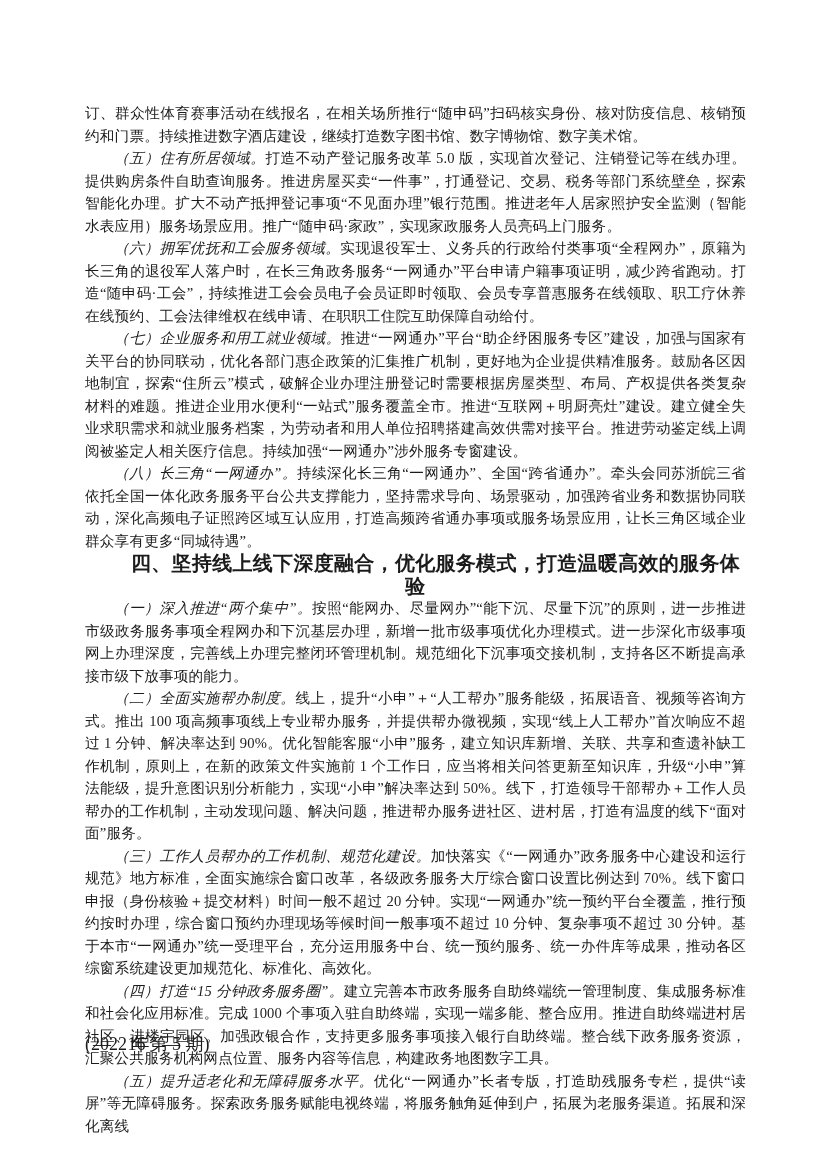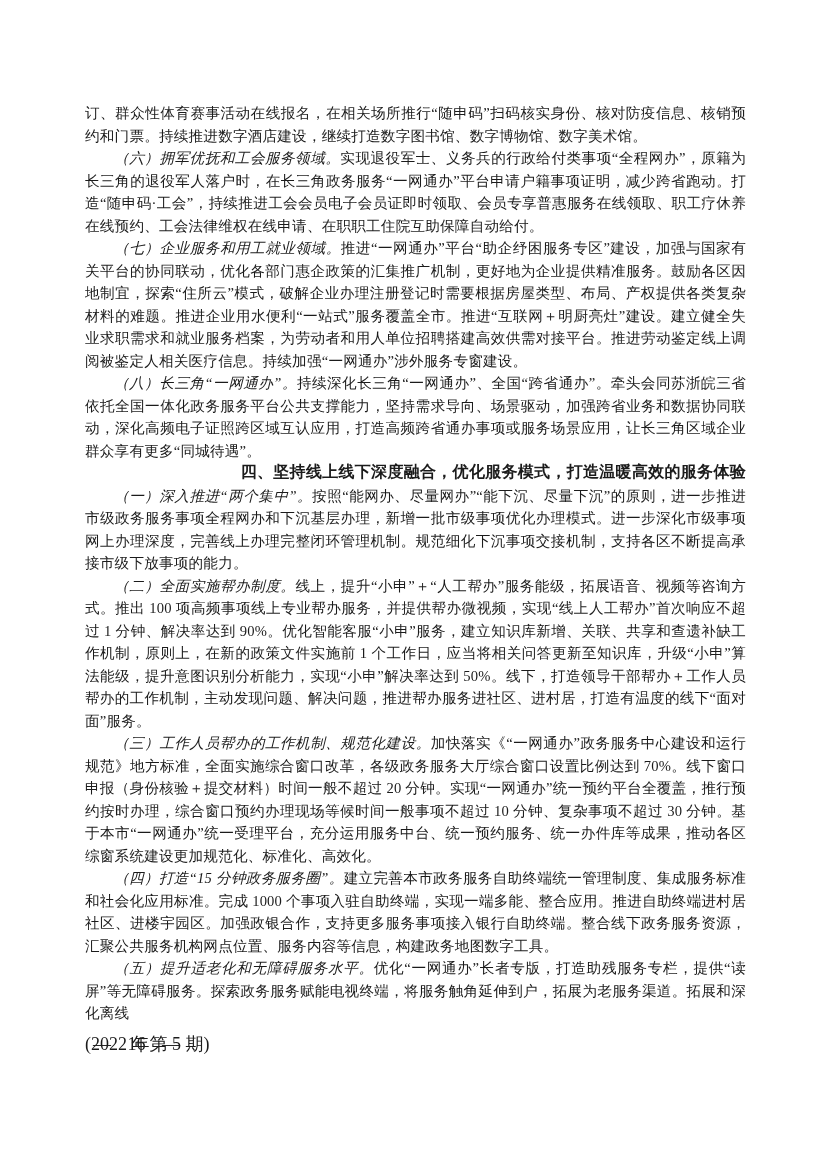--- a/index.html
+++ b/index.html
@@ -30,26 +30,26 @@
     text-indent: 2em;
     margin: 0;
   }
   .body-text p.continuation {
     text-indent: 0;
   }
   .lead {
     font-style: italic; 
   }
   .section-heading {
-    font-size: 16px;
+    font-size: 20px;
     font-weight: 700;
     text-indent: 2em;
     line-height: 22.5px;
-    text-align: right;
-    font-family: Liberation Mono, monospace;
+    text-align: center;
+    font-family: Liberation Serif, serif;
     letter-spacing: 0.3px;
   }
   .page-footer {
     position: absolute;
     left: 85px;
     top: 1032px;
     width: 661px;
     height: 24px;
     font-size: 18px;
     line-height: 24px;
@@ -68,20 +68,21 @@
 </style>
 </head>
 <body>
 
 <div class="page">
 
   <main class="body-text">
 
     <p class="continuation"><span>订、群众性体育赛事活动在线报名，在相关场所推行“随申码”扫码核实身份、核对防疫信息、核销预约和门票。持续推进数字酒店建设，继续打造数字图书馆、数字博物馆、数字美术馆。</span></p>
 
+    <p><em class="lead">（五）住有所居领域。</em><span>打造不动产登记服务改革 5.0 版，实现首次登记、注销登记等在线办理。提供购房条件自助查询服务。推进房屋买卖“一件事”，打通登记、交易、税务等部门系统壁垒，探索智能化办理。扩大不动产抵押登记事项“不见面办理”银行范围。推进老年人居家照护安全监测（智能水表应用）服务场景应用。推广“随申码·家政”，实现家政服务人员亮码上门服务。</span></p>
 
     <p><em class="lead">（六）拥军优抚和工会服务领域。</em><span>实现退役军士、义务兵的行政给付类事项“全程网办”，原籍为长三角的退役军人落户时，在长三角政务服务“一网通办”平台申请户籍事项证明，减少跨省跑动。打造“随申码·工会”，持续推进工会会员电子会员证即时领取、会员专享普惠服务在线领取、职工疗休养在线预约、工会法律维权在线申请、在职职工住院互助保障自动给付。</span></p>
 
     <p><em class="lead">（七）企业服务和用工就业领域。</em><span>推进“一网通办”平台“助企纾困服务专区”建设，加强与国家有关平台的协同联动，优化各部门惠企政策的汇集推广机制，更好地为企业提供精准服务。鼓励各区因地制宜，探索“住所云”模式，破解企业办理注册登记时需要根据房屋类型、布局、产权提供各类复杂材料的难题。推进企业用水便利“一站式”服务覆盖全市。推进“互联网＋明厨亮灶”建设。建立健全失业求职需求和就业服务档案，为劳动者和用人单位招聘搭建高效供需对接平台。推进劳动鉴定线上调阅被鉴定人相关医疗信息。持续加强“一网通办”涉外服务专窗建设。</span></p>
 
     <p><em class="lead">（八）长三角“一网通办”。</em><span>持续深化长三角“一网通办”、全国“跨省通办”。牵头会同苏浙皖三省依托全国一体化政务服务平台公共支撑能力，坚持需求导向、场景驱动，加强跨省业务和数据协同联动，深化高频电子证照跨区域互认应用，打造高频跨省通办事项或服务场景应用，让长三角区域企业群众享有更多“同城待遇”。</span></p>
 
     <h2 class="section-heading">四、坚持线上线下深度融合，优化服务模式，打造温暖高效的服务体验</h2>
 
     <p><em class="lead">（一）深入推进“两个集中”。</em><span>按照“能网办、尽量网办”“能下沉、尽量下沉”的原则，进一步推进市级政务服务事项全程网办和下沉基层办理，新增一批市级事项优化办理模式。进一步深化市级事项网上办理深度，完善线上办理完整闭环管理机制。规范细化下沉事项交接机制，支持各区不断提高承接市级下放事项的能力。</span></p>

